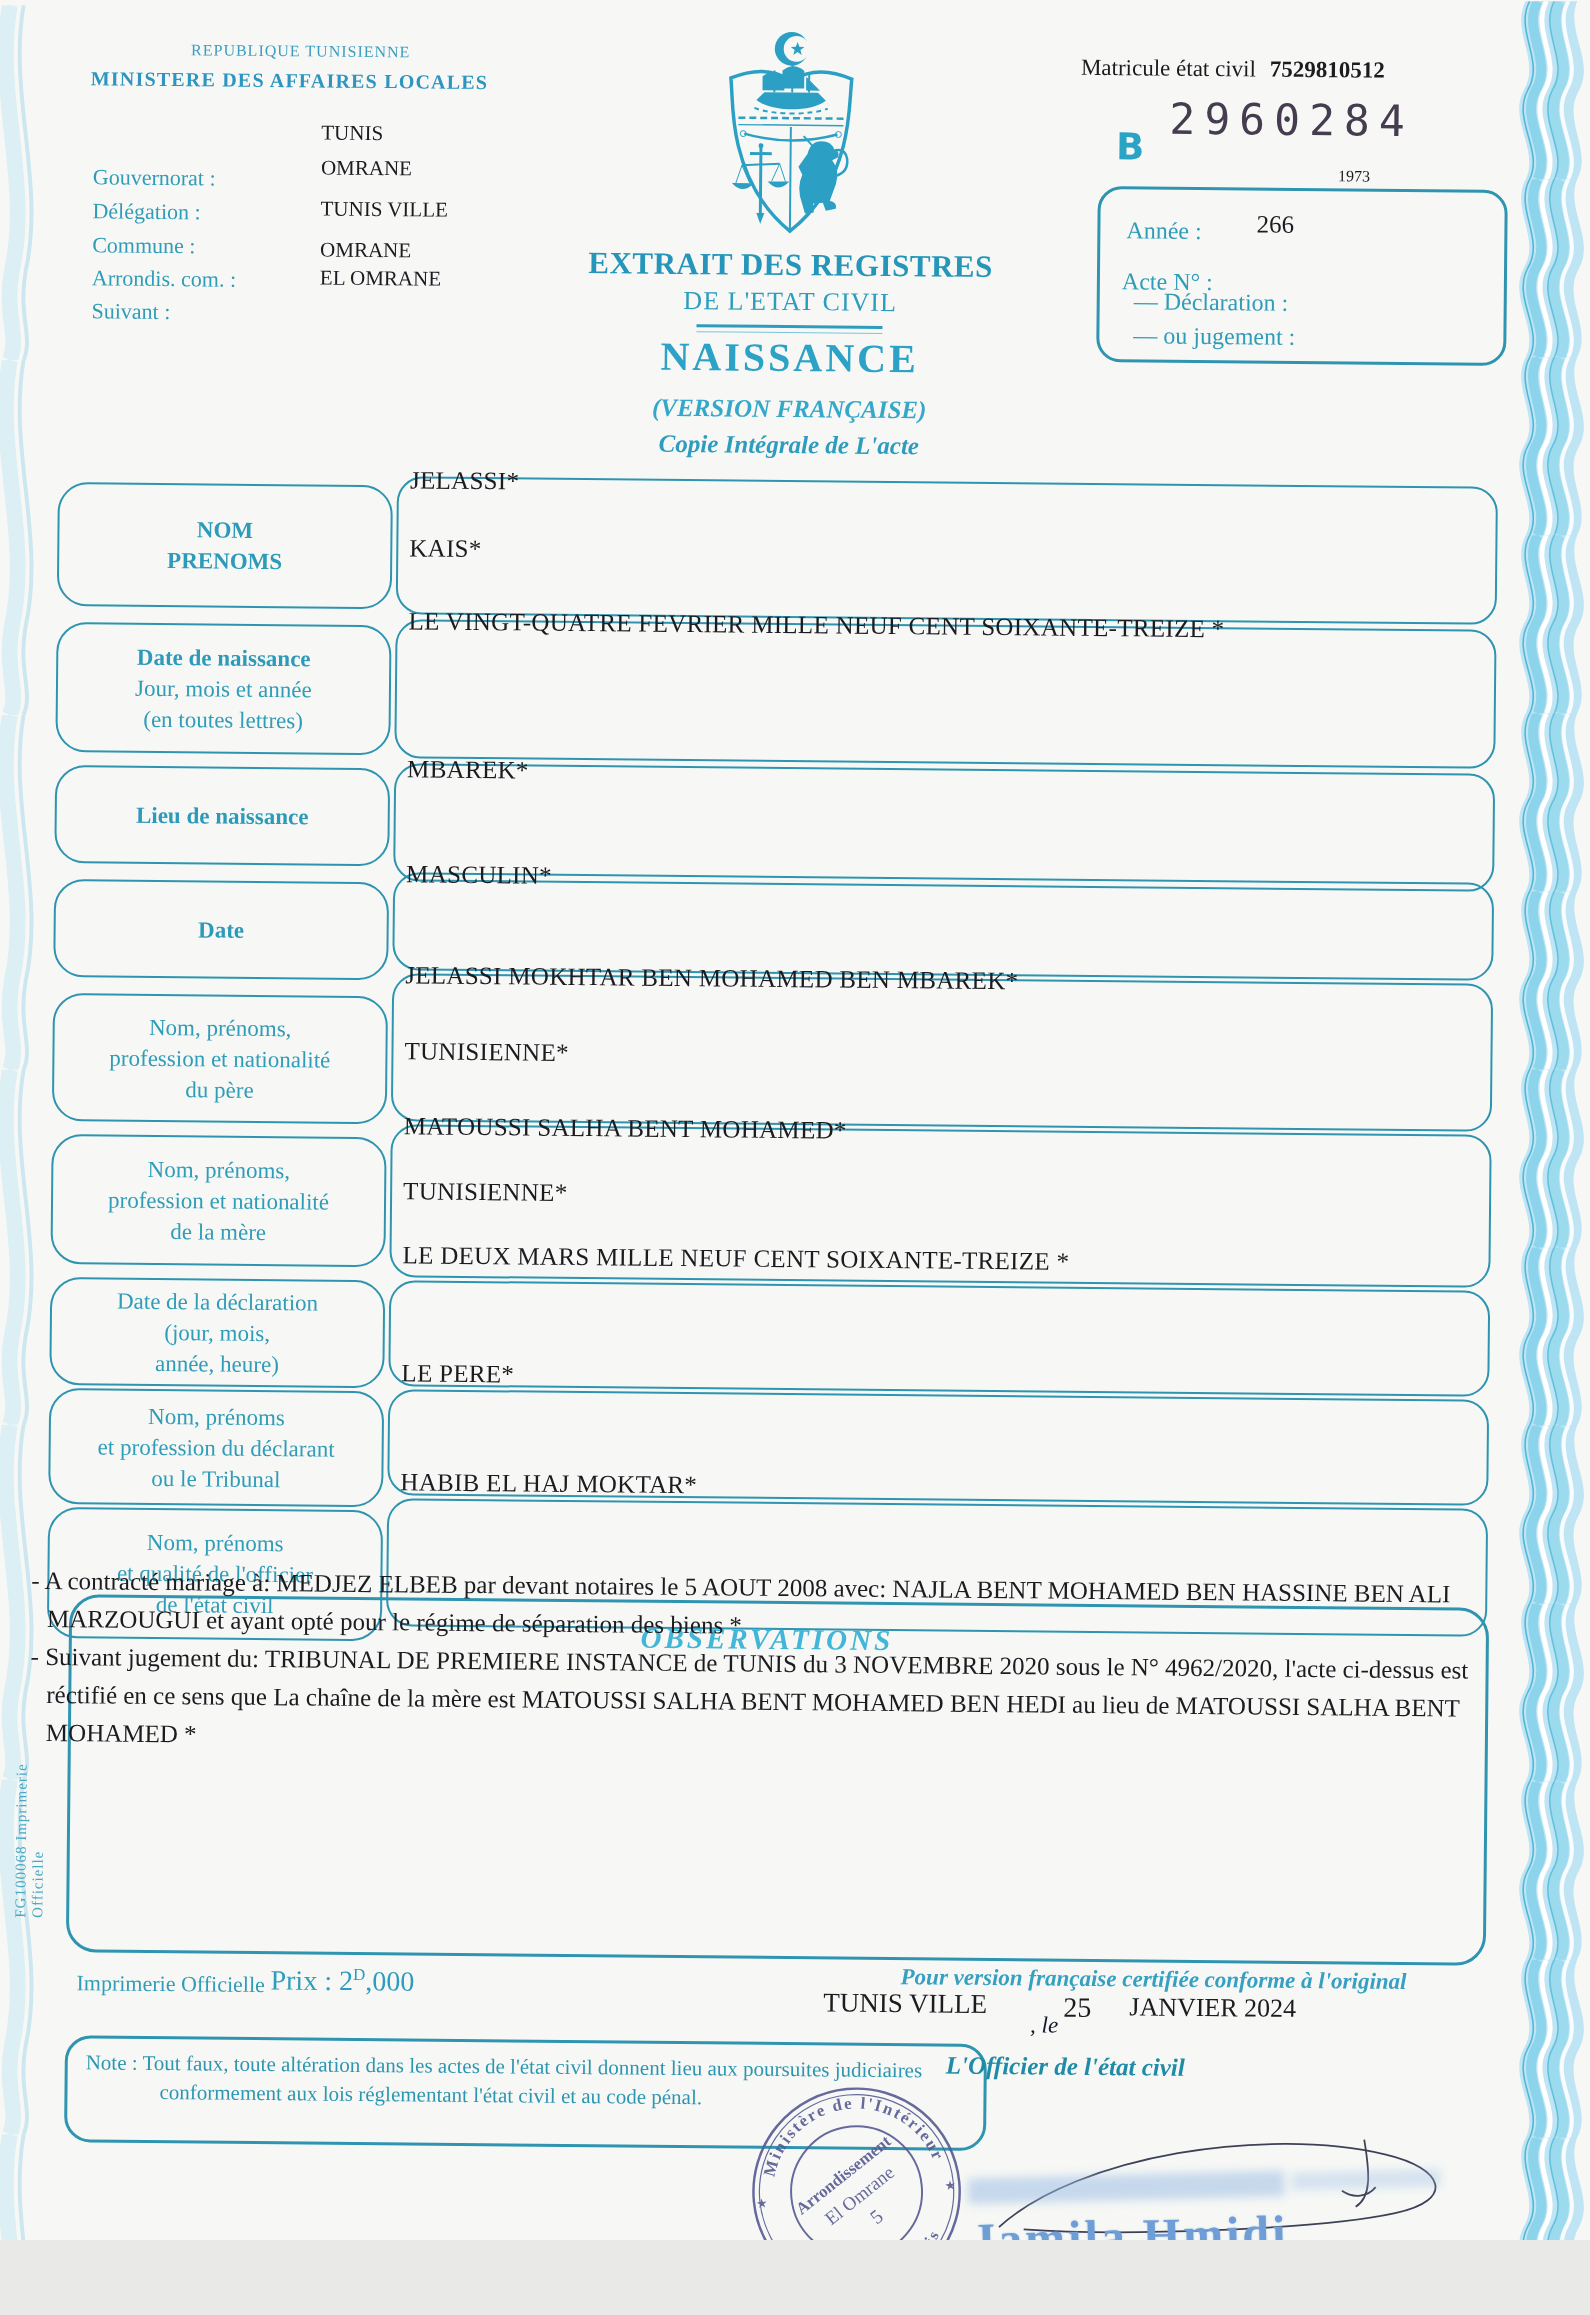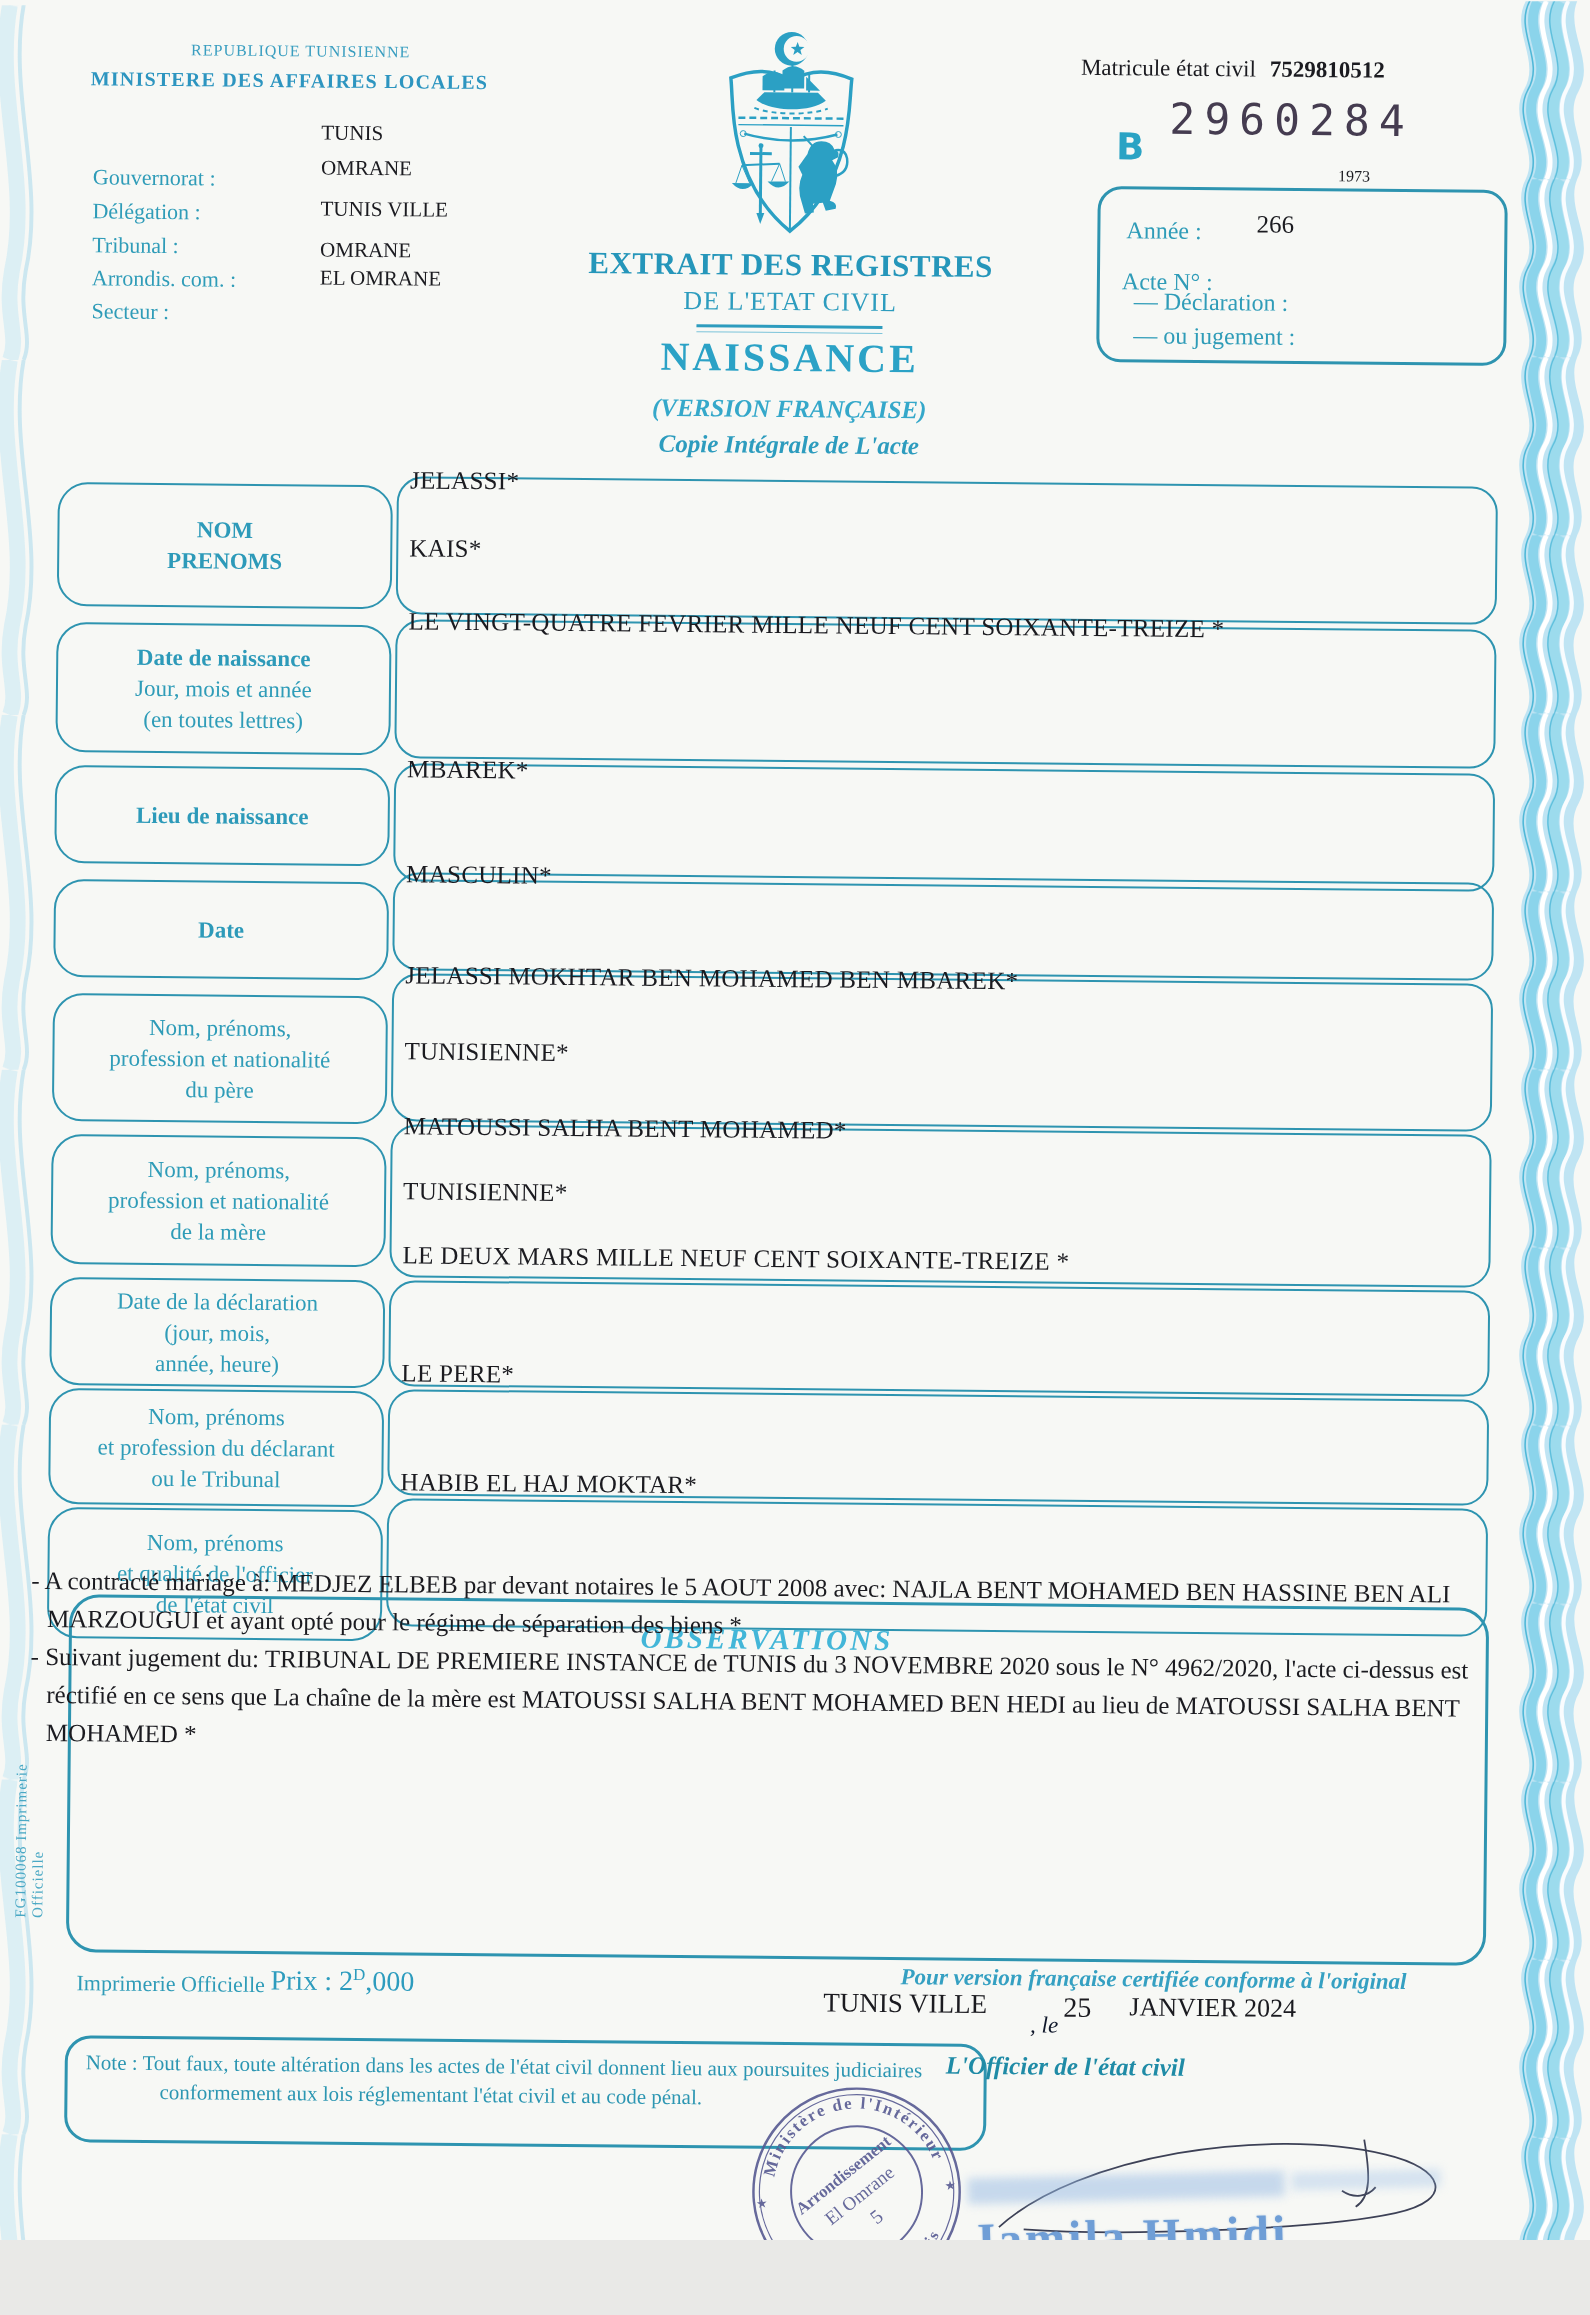--- a/index.html
+++ b/index.html
@@ -143,23 +143,23 @@
     <rect width="70" height="2339" fill="url(#gl)"></rect>
   </svg>
 
   <div id="form-layer">
 
     <div class="abs republic">REPUBLIQUE TUNISIENNE</div>
     <div class="abs ministry">MINISTERE DES AFFAIRES LOCALES</div>
 
     <div class="abs admin-label al0">Gouvernorat :</div>
     <div class="abs admin-label al1">Délégation :</div>
-    <div class="abs admin-label al2">Tribunal :</div>
+    <div class="abs admin-label al2">Commune :</div>
     <div class="abs admin-label al3">Arrondis. com. :</div>
-    <div class="abs admin-label al4">Secteur :</div>
+    <div class="abs admin-label al4">Suivant :</div>
 
     <div class="abs admin-value av0">TUNIS</div>
     <div class="abs admin-value av1">OMRANE</div>
     <div class="abs admin-value av2">TUNIS VILLE</div>
     <div class="abs admin-value av3">OMRANE</div>
     <div class="abs admin-value av4">EL OMRANE</div>
 
     <svg class="abs emblem" viewBox="0 0 150 225" xmlns="http://www.w3.org/2000/svg">
       <g stroke="#2ba0c4" fill="none">
         <circle cx="75" cy="24" r="17" fill="#2ba0c4" stroke="none"></circle>

